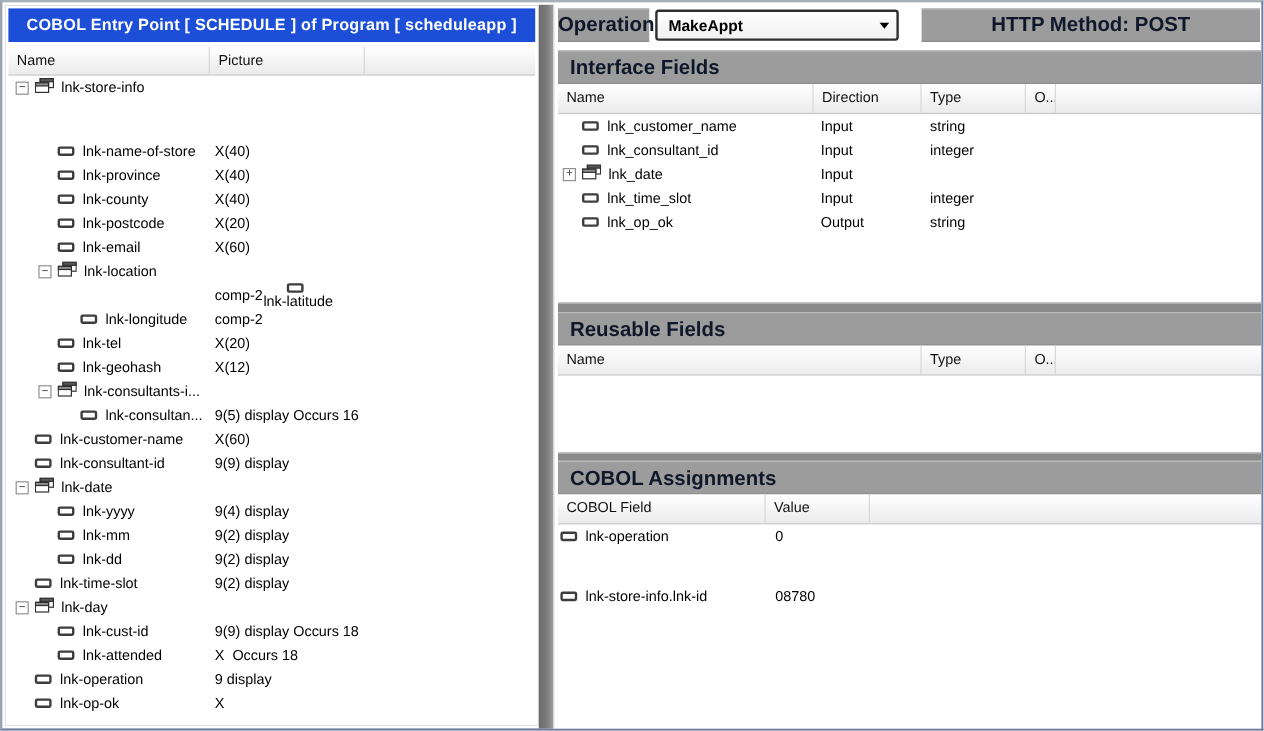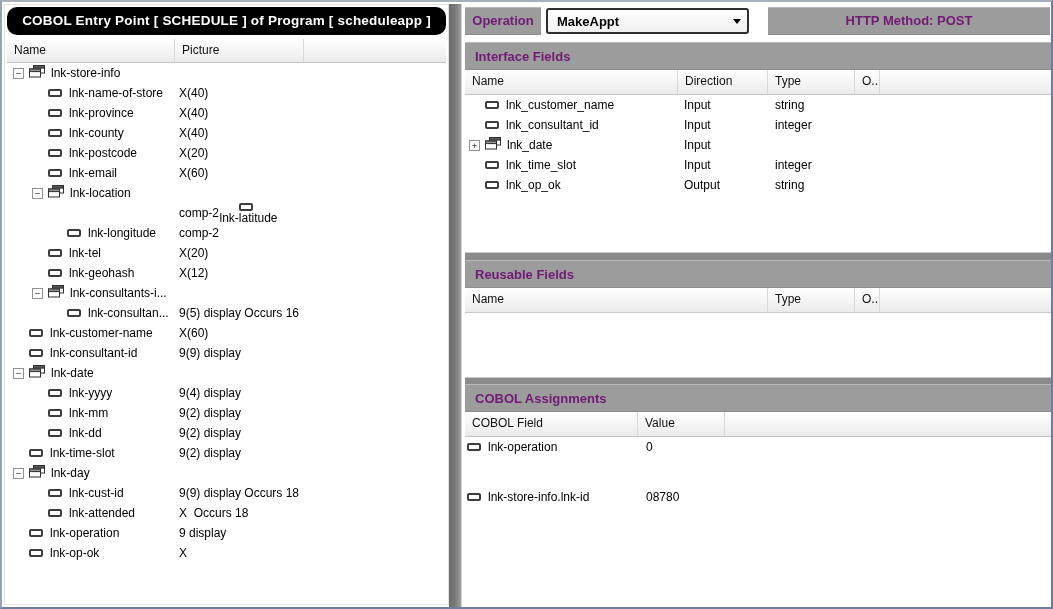--- a/index.html
+++ b/index.html
@@ -2,22 +2,22 @@
 <html><head>
 <meta charset="utf-8">
 <style>
   html,body{margin:0;padding:0;background:#fff;font-family:"Liberation Sans",sans-serif;}
   .window{position:relative;width:1053px;height:609px;background:#fff;box-sizing:border-box;
           border:2px solid;border-color:#aab0ba #6f7da0 #6f7da0 #9aa2ae;overflow:hidden;}
 
   
   .left-panel{position:absolute;left:2px;top:2px;width:445px;height:601px;background:#fff;
               box-sizing:border-box;border:1px solid #e3e3e3;padding:2px;}
-  .title-bar{height:28px;background:#000000;color:#fff;font-weight:bold;font-size:13.5px;
-             line-height:28px;text-align:center;letter-spacing:.2px;border-radius:10px;}
+  .title-bar{height:28px;background:#1d4ed8;color:#fff;font-weight:bold;font-size:13.5px;
+             line-height:28px;text-align:center;letter-spacing:.2px;}
   .col-header{display:flex;height:23px;background:linear-gradient(#ffffff,#ebebeb);
               border-bottom:1px solid #c6c6c6;margin-top:4px;font-size:12px;color:#111;}
   .hcell{box-sizing:border-box;padding-left:7px;line-height:22px;border-right:1px solid #d8d8d8;
          overflow:hidden;white-space:nowrap;}
   .hfill{flex:1;border-right:none;}
   .tree{position:relative;}
   .tree-row{position:relative;height:20px;display:flex;align-items:center;font-size:12px;color:#000;
             white-space:nowrap;}
   .expander{width:11px;height:11px;box-sizing:border-box;border:1px solid #919191;background:#fff;
             font-size:9px;line-height:8px;text-align:center;color:#444;margin-right:5px;flex:none;
@@ -31,21 +31,21 @@
   .focus-ring{position:absolute;left:58px;width:245px;top:0;height:18px;border:1px dotted #565656;z-index:1;}
 
   
   .divider{position:absolute;left:447px;top:2px;width:12px;height:605px;
            background:linear-gradient(90deg,#6b6b6b 0%,#7b7b7b 55%,#9d9d9d 100%);}
 
   
   .right-panel{position:absolute;left:459px;top:2px;width:592px;height:605px;background:#fff;
                border-left:1px solid #d2d2d2;box-sizing:border-box;}
   .graybar{background:#9c9c9c;border-top:1px solid #b9b9b9;border-bottom:1px solid #8d8d8d;
-           color:#701a75;font-weight:bold;font-size:13px;box-sizing:border-box;}
+           color:#0f172a;font-weight:bold;font-size:17px;box-sizing:border-box;}
   .op-label{position:absolute;left:3px;top:3px;width:76px;height:28px;line-height:26px;text-align:center;}
   .http-bar{position:absolute;left:306px;top:3px;right:3px;height:28px;line-height:26px;text-align:center;}
   .combo{position:absolute;left:84px;top:4px;width:203px;height:26px;box-sizing:border-box;
          border:2px solid #2e2e2e;border-radius:3px;background:linear-gradient(#ffffff,#f0f0f0);
          display:flex;align-items:center;font-weight:bold;font-size:13px;color:#000;padding:0 6px 0 9px;}
   .combo-text{flex:1;}
   .combo-arrow{width:0;height:0;border-left:4px solid transparent;border-right:4px solid transparent;
                border-top:5px solid #000;margin-top:1px;}
   .section{position:absolute;left:3px;right:2px;background:#fff;}
   .sec-band{position:absolute;left:3px;right:2px;background:#8a8a8a;border-top:1px solid #c9c9c9;}
@@ -79,21 +79,21 @@
           <span class="expander">−</span>
           <span class="gicon"><svg width="16" height="13" viewBox="0 0 16 13">
               <rect x="4.5" y="0.5" width="11" height="7.5" fill="#fff" stroke="#2f2f2f"></rect>
               <rect x="4.5" y="0.5" width="11" height="2.6" fill="#5a5a5a" stroke="#2f2f2f"></rect>
               <rect x="0.5" y="4" width="11" height="8" fill="#fff" stroke="#2f2f2f"></rect>
               <rect x="0.5" y="4" width="11" height="2.6" fill="#8f8f8f" stroke="#2f2f2f"></rect>
             </svg></span>
           <span class="row-label">lnk-store-info</span>
           <span class="cell-picture"></span>
         </div>
-        <div class="tree-row" style="padding-left: 25px;">
+        <div class="tree-row" style="padding-left: 25px; margin-top: 33px;">
           <span class="leaf-spacer"></span>
           <span class="leaf-icon"></span>
           <span class="row-label">lnk-name-of-store</span>
           <span class="cell-picture">X(40)</span>
         </div>
         <div class="tree-row" style="padding-left: 25px;">
           <span class="leaf-spacer"></span>
           <span class="leaf-icon"></span>
           <span class="row-label">lnk-province</span>
           <span class="cell-picture">X(40)</span>

